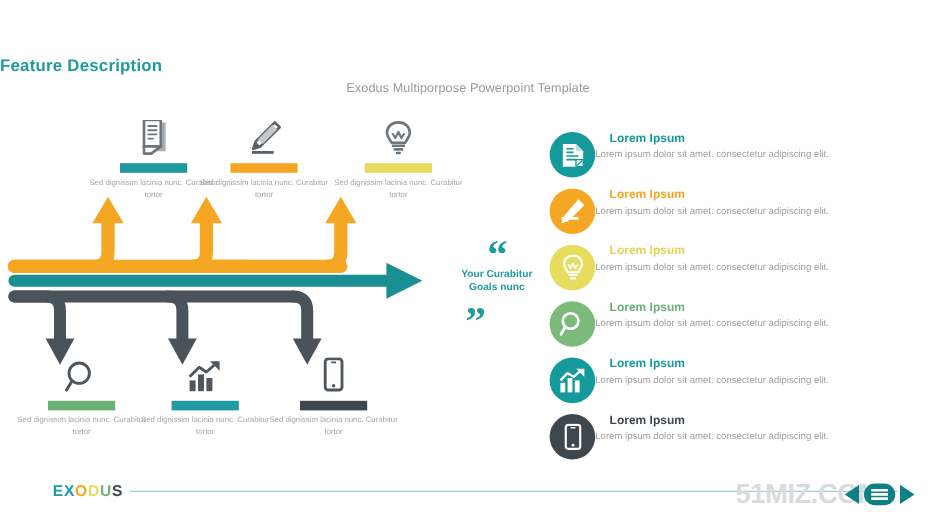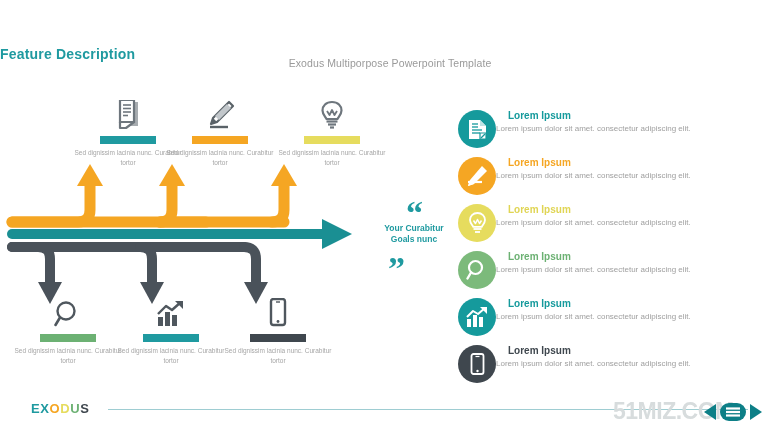--- a/index.html
+++ b/index.html
@@ -26,21 +26,21 @@
     width: 780px;
     text-align: left;
     font-size: 14px;
     font-weight: bold;
     color: #1f9aa0;
     letter-spacing: 0.2px;
   }
   .subtitle {
     position: absolute;
     left: 0;
-    top: 57px;
+    top: 68px;
     width: 780px;
     text-align: center;
     font-size: 10.5px;
     color: #9a9a9a;
     letter-spacing: 0.1px;
   }
 
   
   .feature {
     position: absolute;
@@ -146,21 +146,21 @@
     top: 13px;
     width: 235px;
     font-size: 8px;
     color: #a0a0a0;
     line-height: 1.45;
   }
 
   
   .footer-logo {
     position: absolute;
-    left: 31px;
+    left: 44px;
     top: 401px;
     font-size: 13px;
     font-weight: bold;
     letter-spacing: 0.6px;
     text-align: right;
   }
   .footer-rule {
     position: absolute;
     left: 108px;
     top: 409px;

